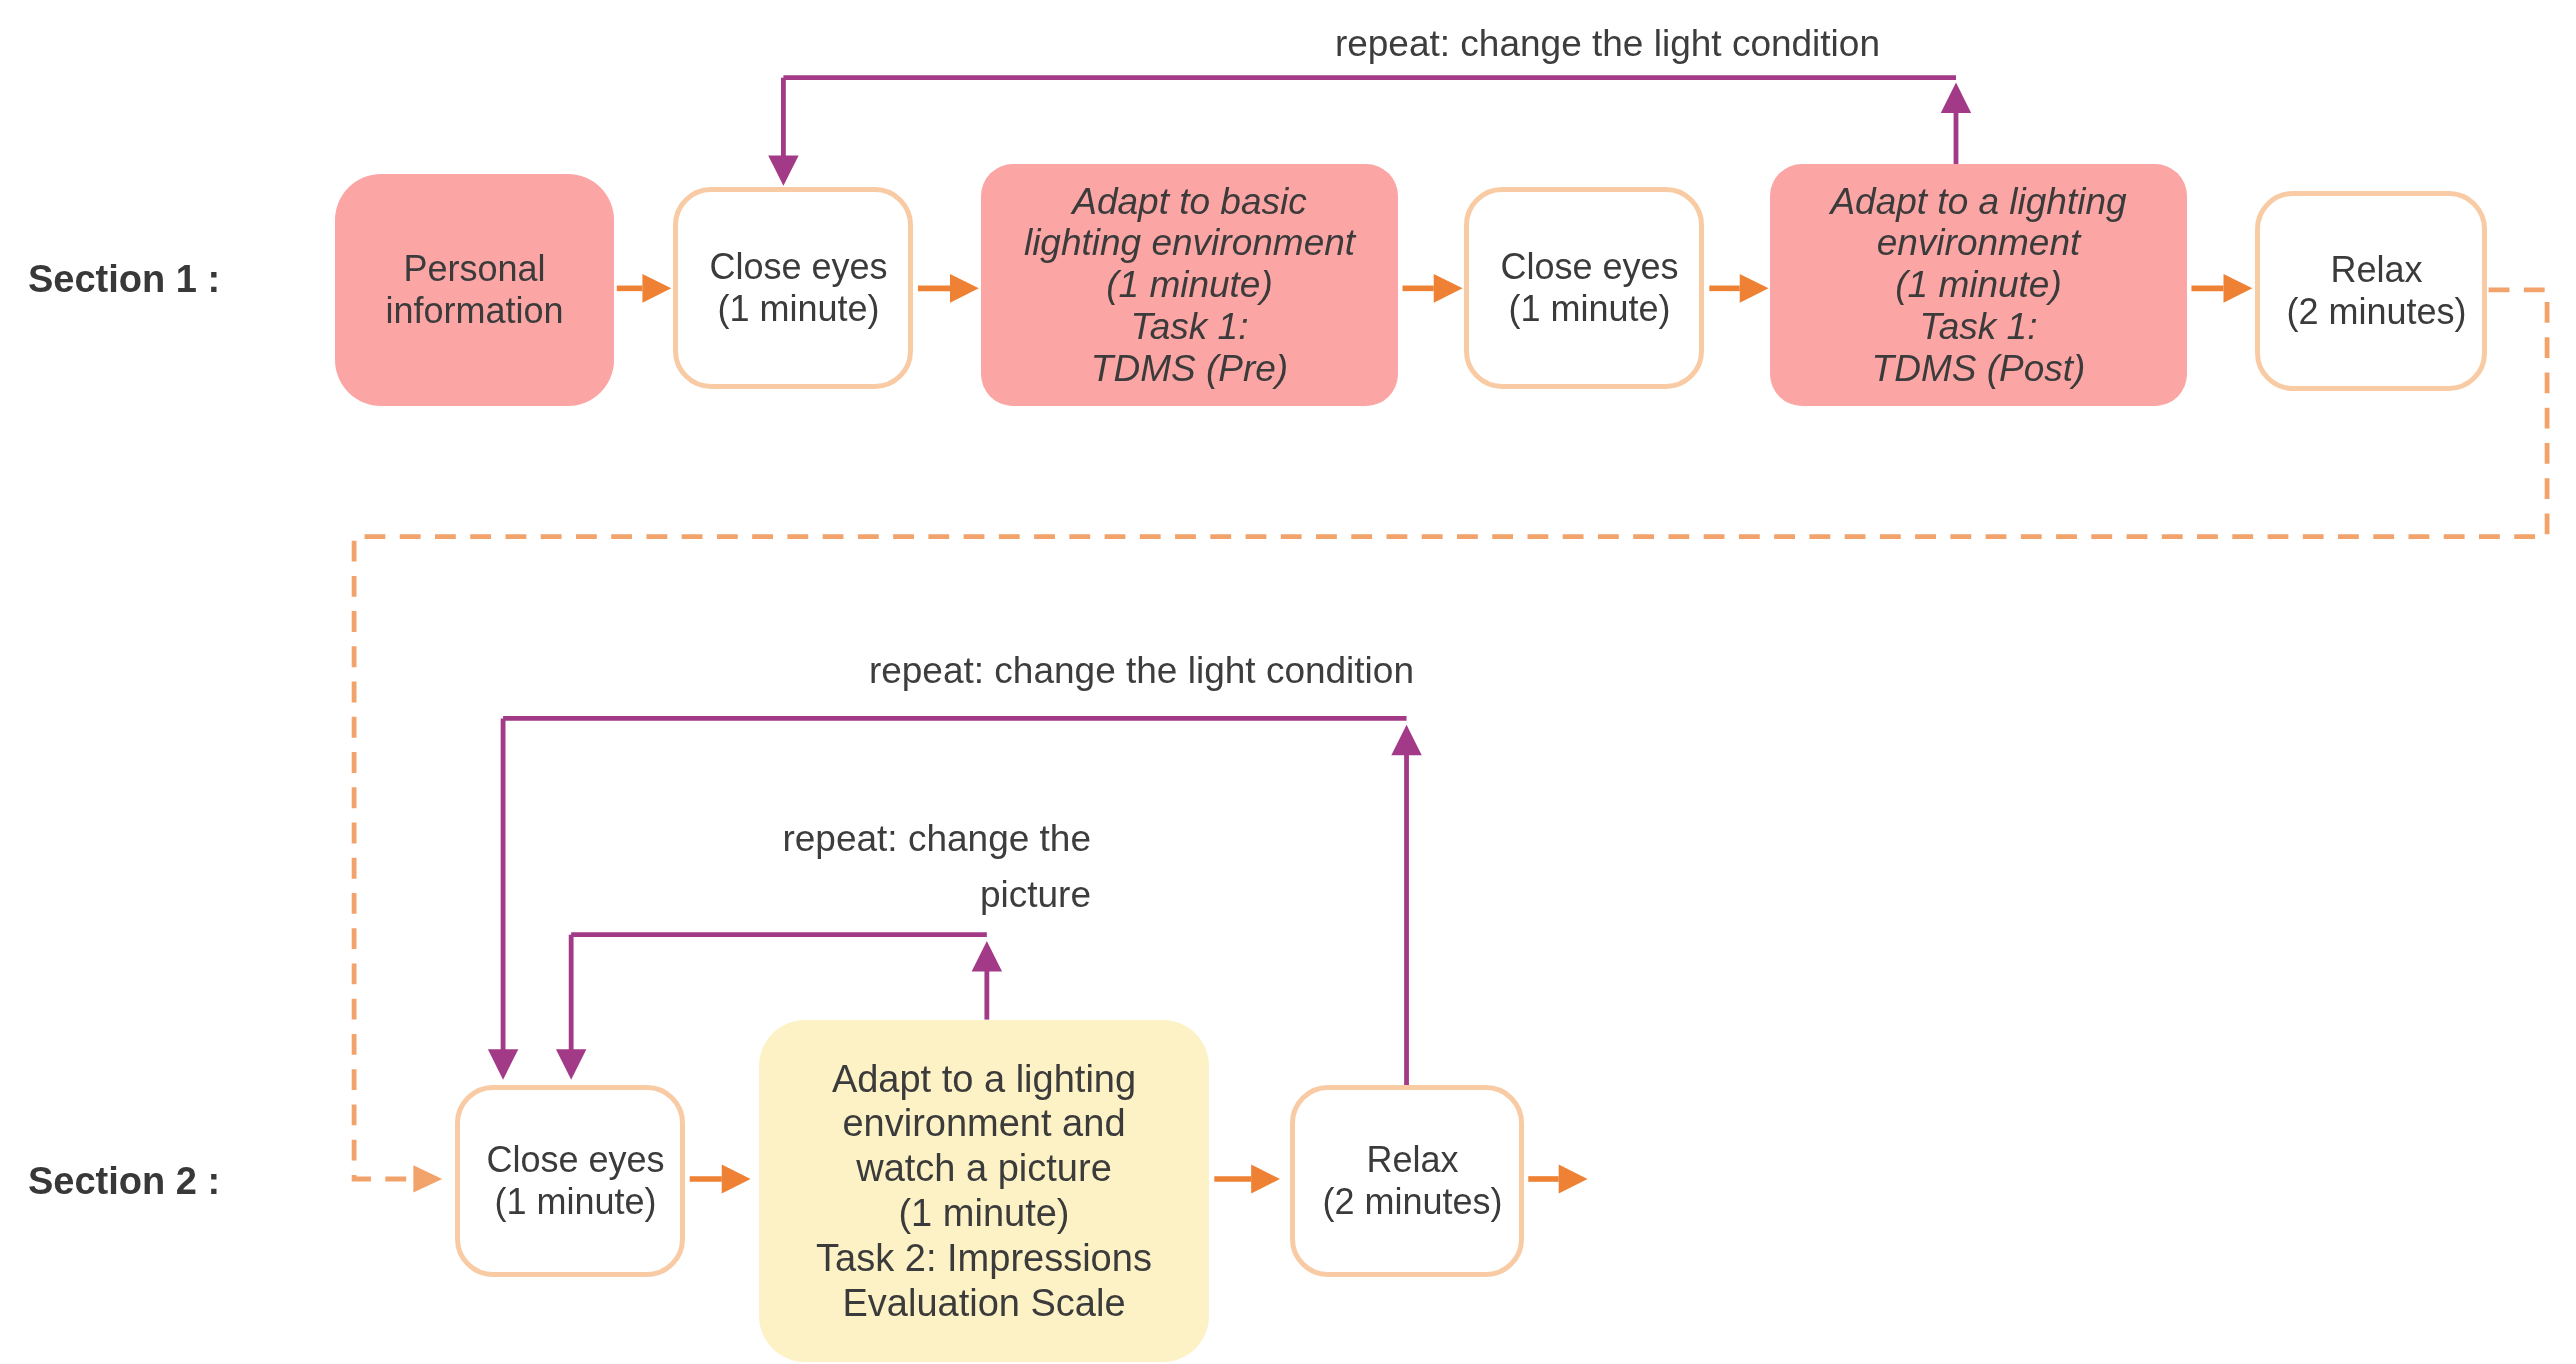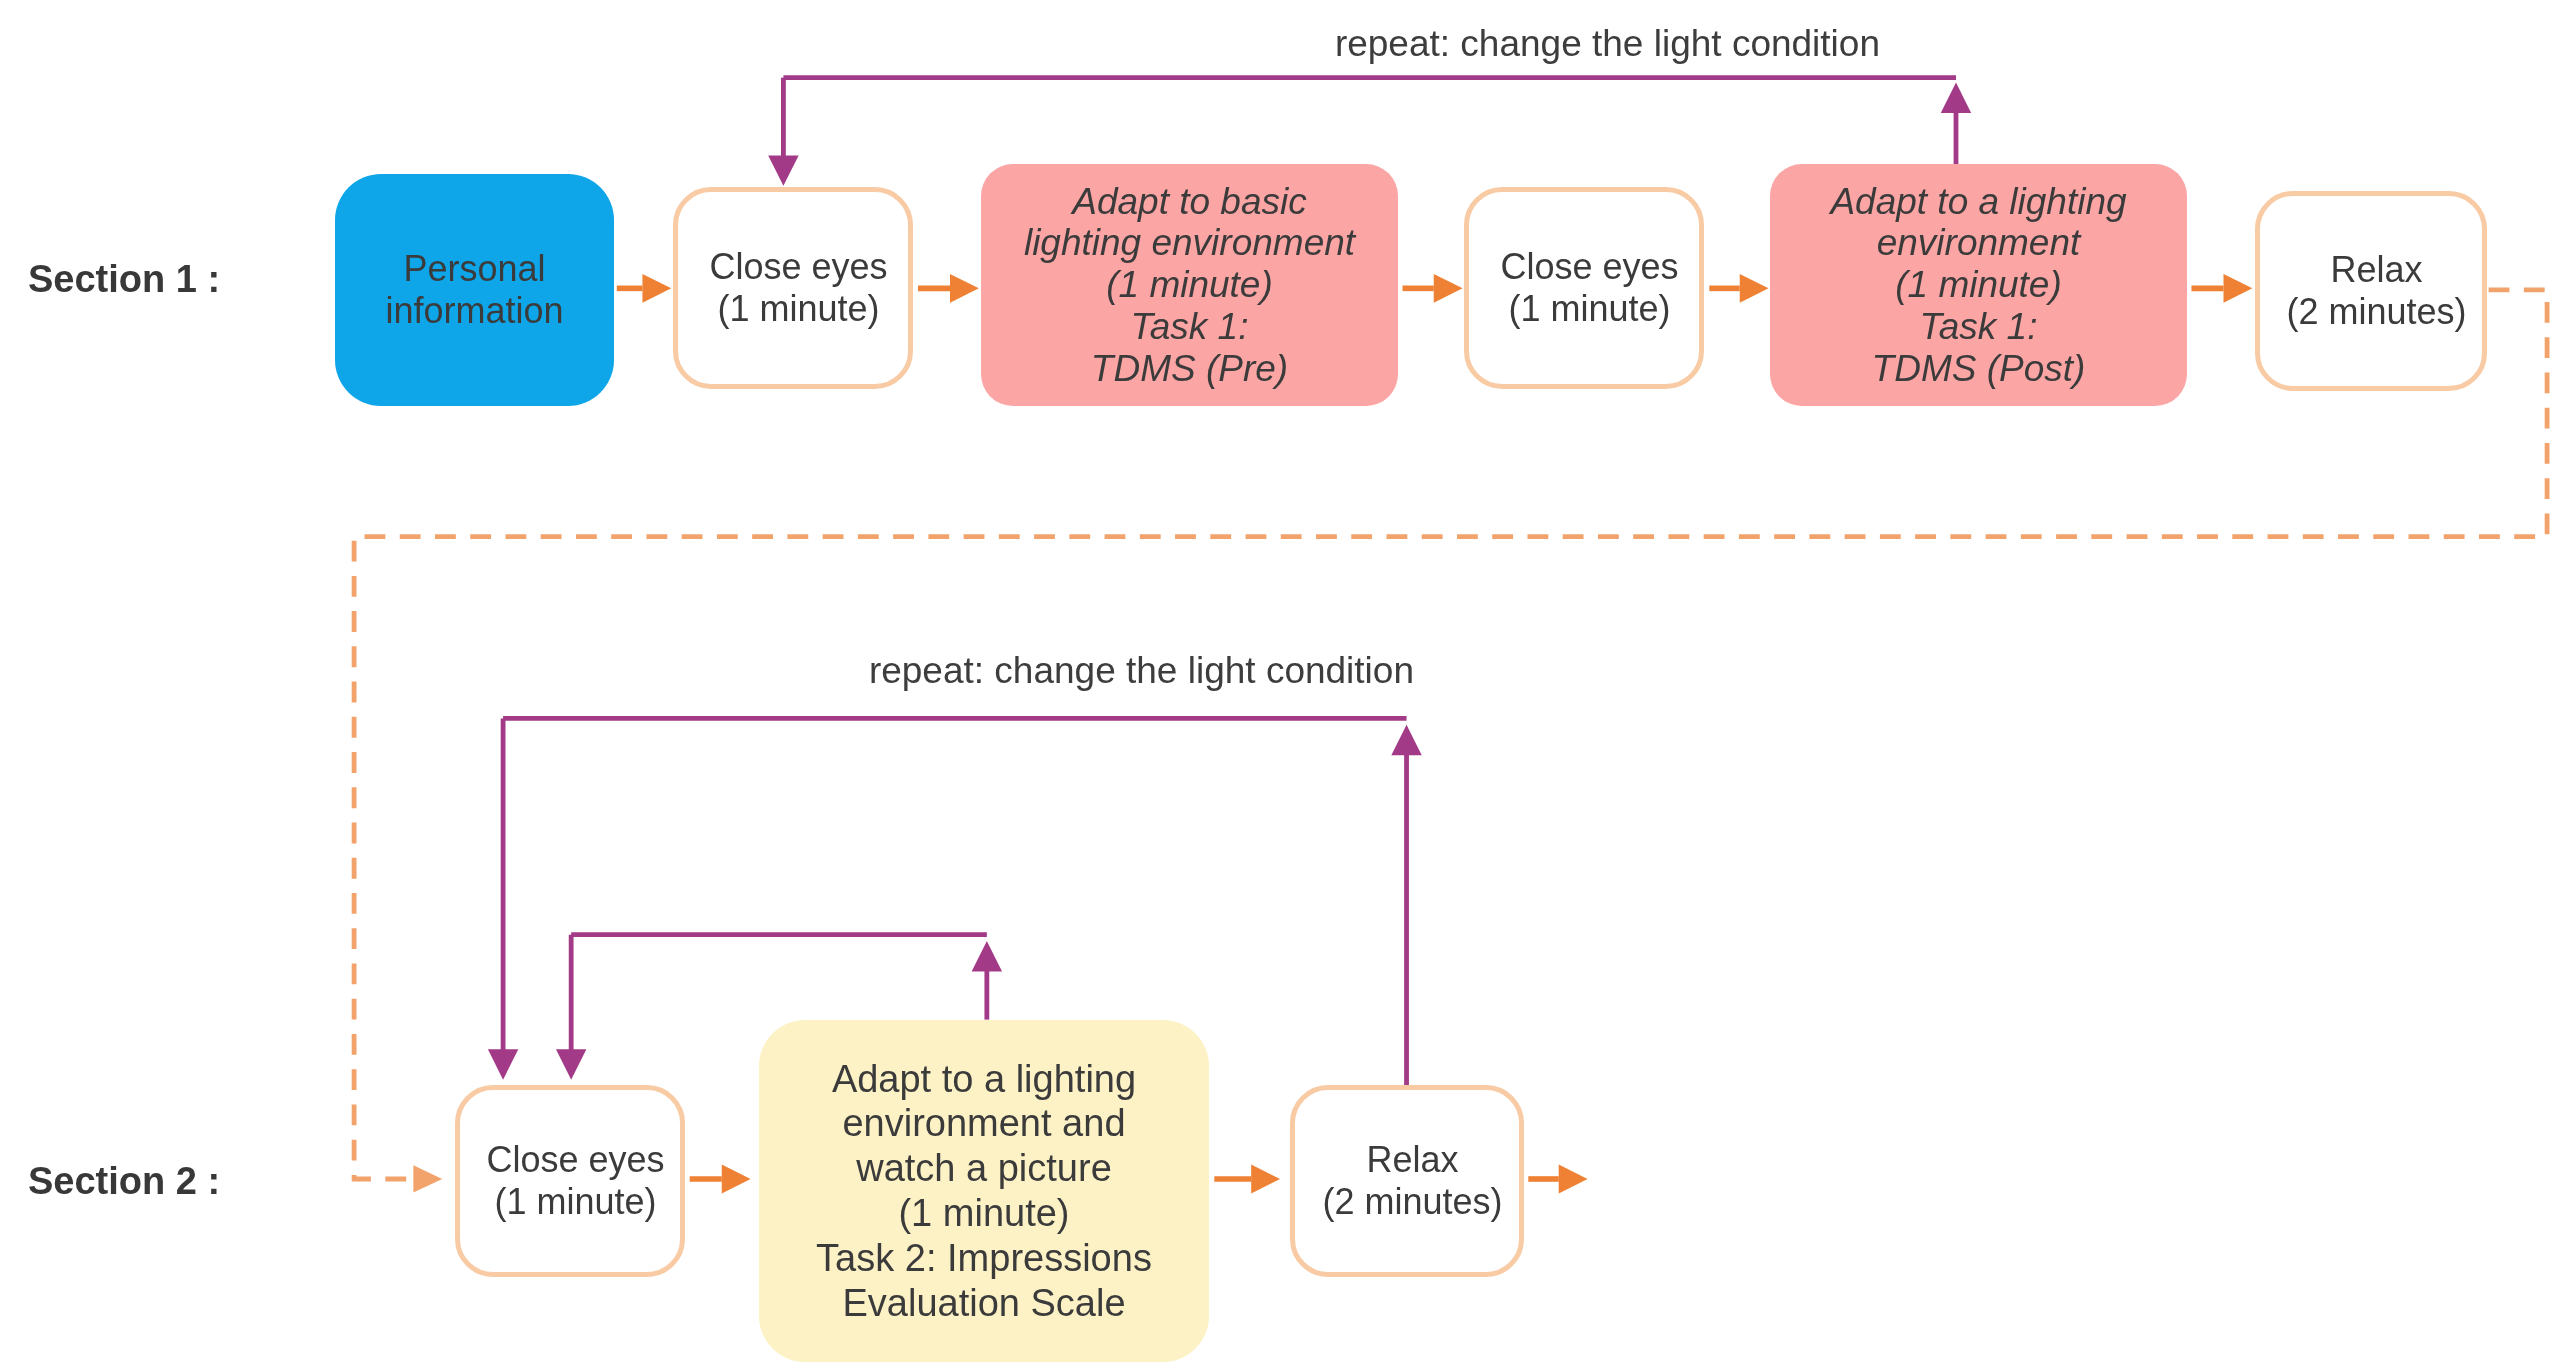--- a/index.html
+++ b/index.html
@@ -29,21 +29,21 @@
     align-items: center;
     justify-content: center;
     text-align: center;
     white-space: pre-line;
     font-size: 36px;
     line-height: 1.16;
     color: #3b3b3b;
     box-sizing: border-box;
   }
   .node.gray {
-    background: #0ea5e9;
+    background: #fca5a5;
     border-radius: 46px;
   }
   .node.peach {
     background: #ffffff;
     border: 5.6px solid #f8cba5;
     border-radius: 38px;
     padding-left: 11px;
   }
   .node.green {
     background: #fca5a5;
@@ -139,20 +139,22 @@
       <polygon points="1213,1213 1251,1213 1232,1175"></polygon>
       <polygon points="694,1310 732,1310 713,1348"></polygon>
     </g>
   </svg>
 
   <div class="section-label" style="left:28px; top:258px;">Section 1 :</div>
   <div class="section-label" style="left:28px; top:1160px;">Section 2 :</div>
 
   <div class="loop-label" style="left:919px; top:16px; width:961px;">repeat: change the light condition</div>
   <div class="loop-label" style="left:453px; top:643px; width:961px;">repeat: change the light condition</div>
+  <div class="loop-label" style="left:450px; top:811px; width:641px;">repeat: change the
+picture</div>
 
   <div class="node gray" style="left:335px; top:174px; width:279px; height:232px;">Personal
 information</div>
 
   <div class="node peach" style="left:673px; top:187px; width:240px; height:202px;">Close eyes
 (1 minute)</div>
 
   <div class="node green" style="left:981px; top:164px; width:417px; height:242px;">Adapt to basic
 lighting environment
 (1 minute)

